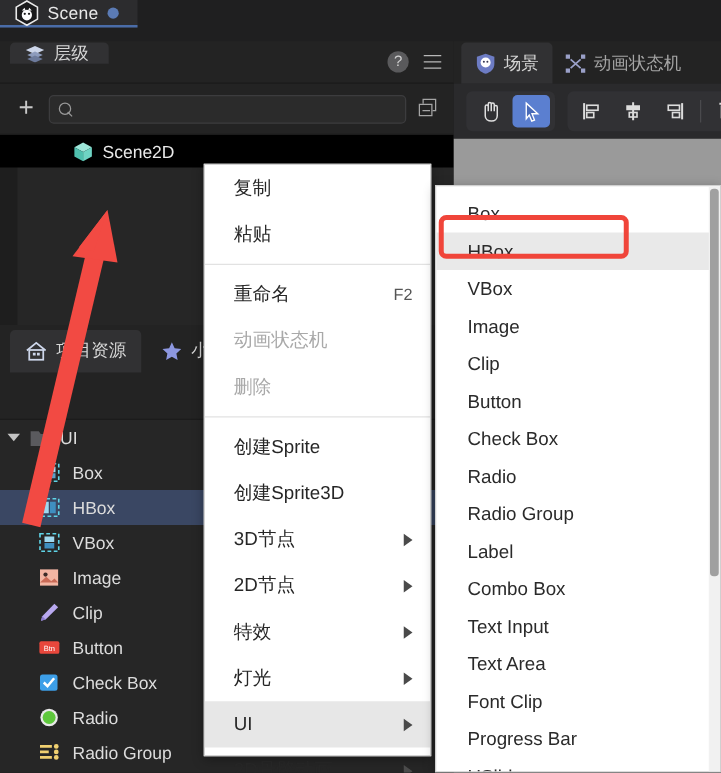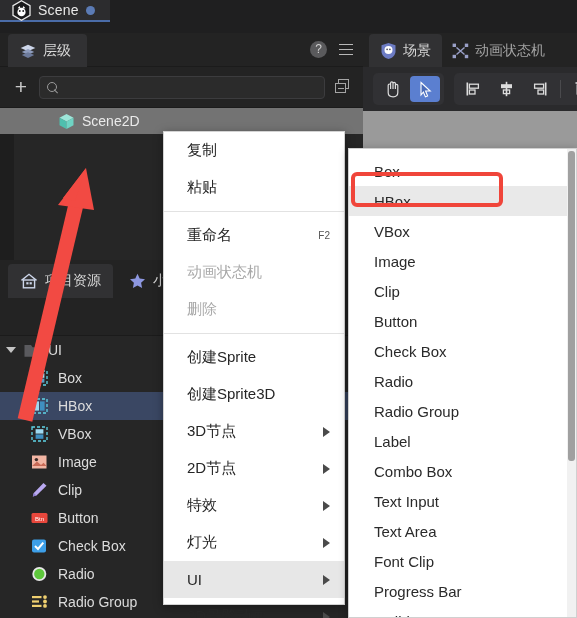--- a/index.html
+++ b/index.html
@@ -30,21 +30,21 @@
   
   .left-panel {
     position: absolute; left: 0; top: 33px; width: 363px; height: 585px;
     background: #232323;
   }
   .panel-tabbar {
     position: absolute; left: 0; top: 0; width: 363px; height: 34px;
     background: #232323; border-bottom: 1px solid #1b1b1b;
   }
   .panel-tab {
-    position: absolute; left: 8px; top: 1px; height: 33px;
+    position: absolute; left: 8px; top: 1px; height: 17px;
     padding: 0 16px 0 12px; background: #313133;
     display: flex; align-items: center; gap: 7px;
     border-top-left-radius: 4px; border-top-right-radius: 4px;
   }
   .panel-tab-label { color: #d8d8d8; font-size: 14px; }
   .layers-icon { width: 16px; height: 14px; position: relative; flex: none; }
   .tabbar-actions {
     position: absolute; right: 10px; top: 8px; display: flex; align-items: center; gap: 12px;
   }
   .help-icon {
@@ -94,21 +94,21 @@
   .collapse-btn .sq2::after {
     content: ''; position: absolute; left: 2px; top: 3.5px; width: 6px; height: 1.5px; background: #a5a5a5;
   }
 
   .tree-top {
     position: absolute; left: 0; top: 74px; width: 363px; height: 186px;
     background: #262626; border-top: 1px solid #1b1b1b;
   }
   .tree-row-selected {
     position: absolute; left: 0; top: 0; width: 363px; height: 26px;
-    background: #737373; display: flex; align-items: center; padding-left: 58px; gap: 7px;
+    background: #000000; display: flex; align-items: center; padding-left: 58px; gap: 7px;
   }
   .cube-icon { width: 17px; height: 17px; position: relative; flex: none; }
   .tree-row-label { color: #eaeaea; font-size: 14px; }
   .tree-gutter {
     position: absolute; left: 0; top: 0; width: 14px; height: 186px; background: #1e1e1e;
   }
 
   
   .lower-panel {
     position: absolute; left: 0; top: 260px; width: 363px; height: 358px; background: #232323;
@@ -179,21 +179,21 @@
     position: absolute; left: 163px; top: 131px; width: 182px; height: 474px;
     background: #ffffff; border: 1px solid #d3d3d3;
     box-shadow: 0 2px 9px rgba(0,0,0,0.35);
   }
   .ctx-item {
     height: 37px; display: flex; align-items: center;
     padding: 0 14px 0 23px; color: #262626; font-size: 15px; position: relative;
   }
   .ctx-item.disabled { color: #a9a9a9; }
   .ctx-item.hl { background: #e7e7e7; }
-  .ctx-shortcut { margin-left: auto; color: #555; font-size: 10px; }
+  .ctx-shortcut { margin-left: auto; color: #555; font-size: 13px; }
   .ctx-arrow {
     margin-left: auto; width: 0; height: 0;
     border-top: 5px solid transparent; border-bottom: 5px solid transparent;
     border-left: 7px solid #4a4a4a;
   }
   .ctx-sep { height: 1px; background: #e2e2e2; margin: 5px 0; }
 
   
   .sub-menu {
     position: absolute; left: 348px; top: 148px; width: 229px; height: 470px;

